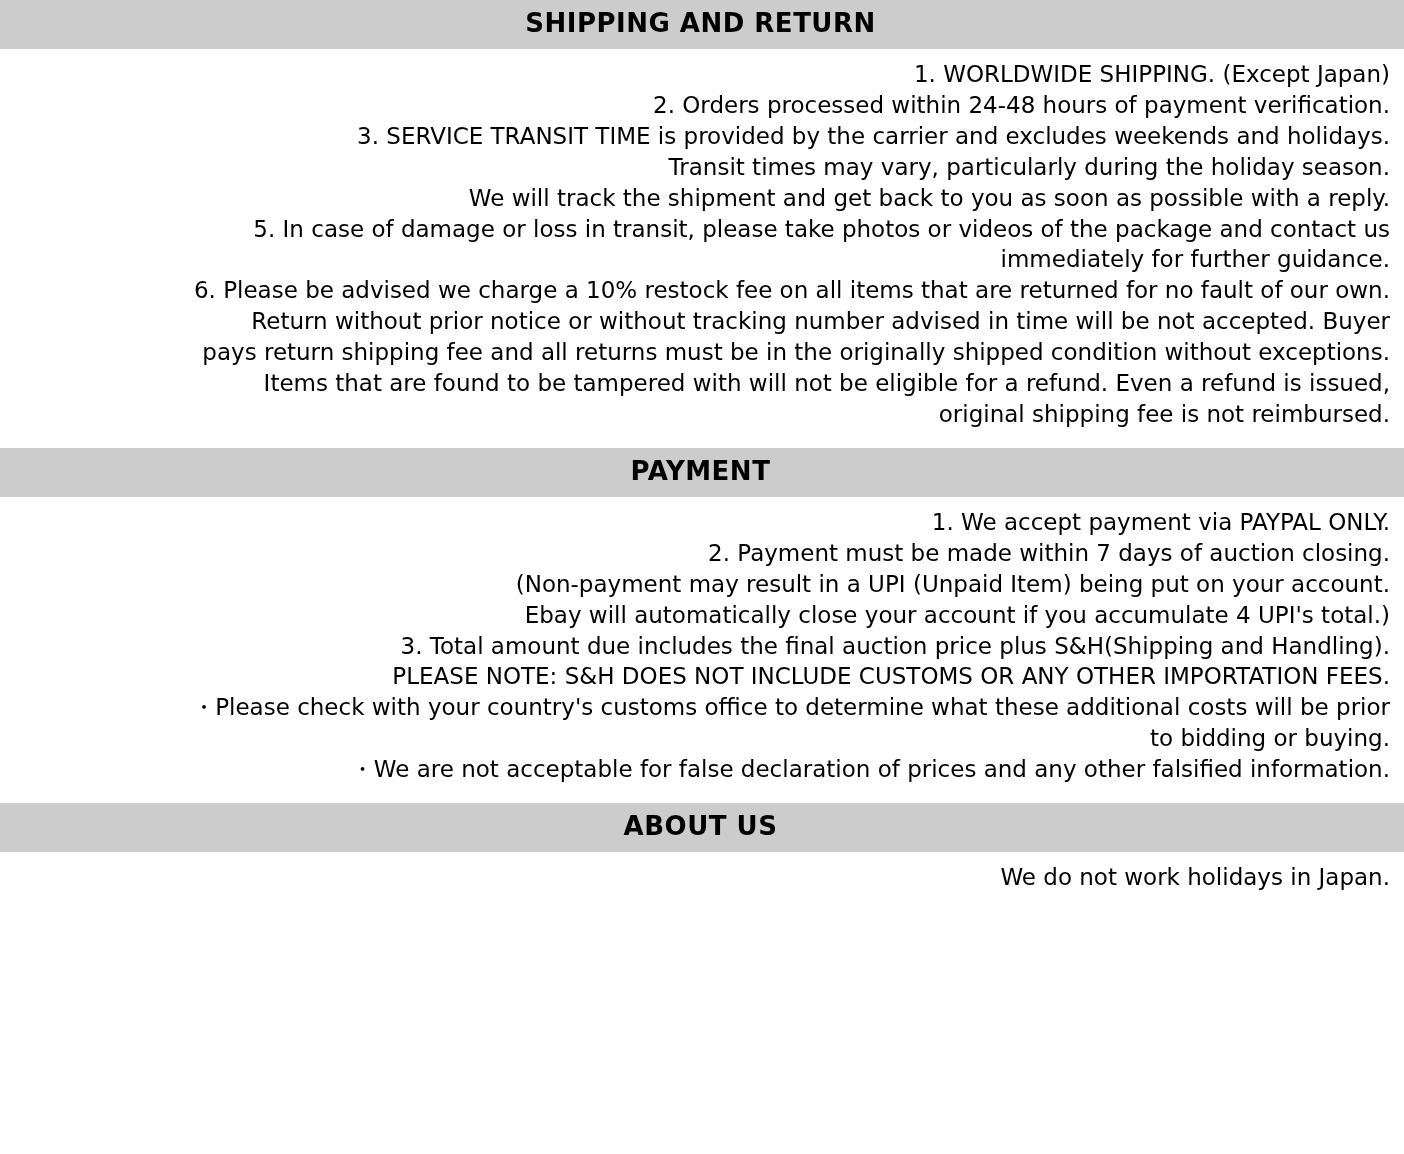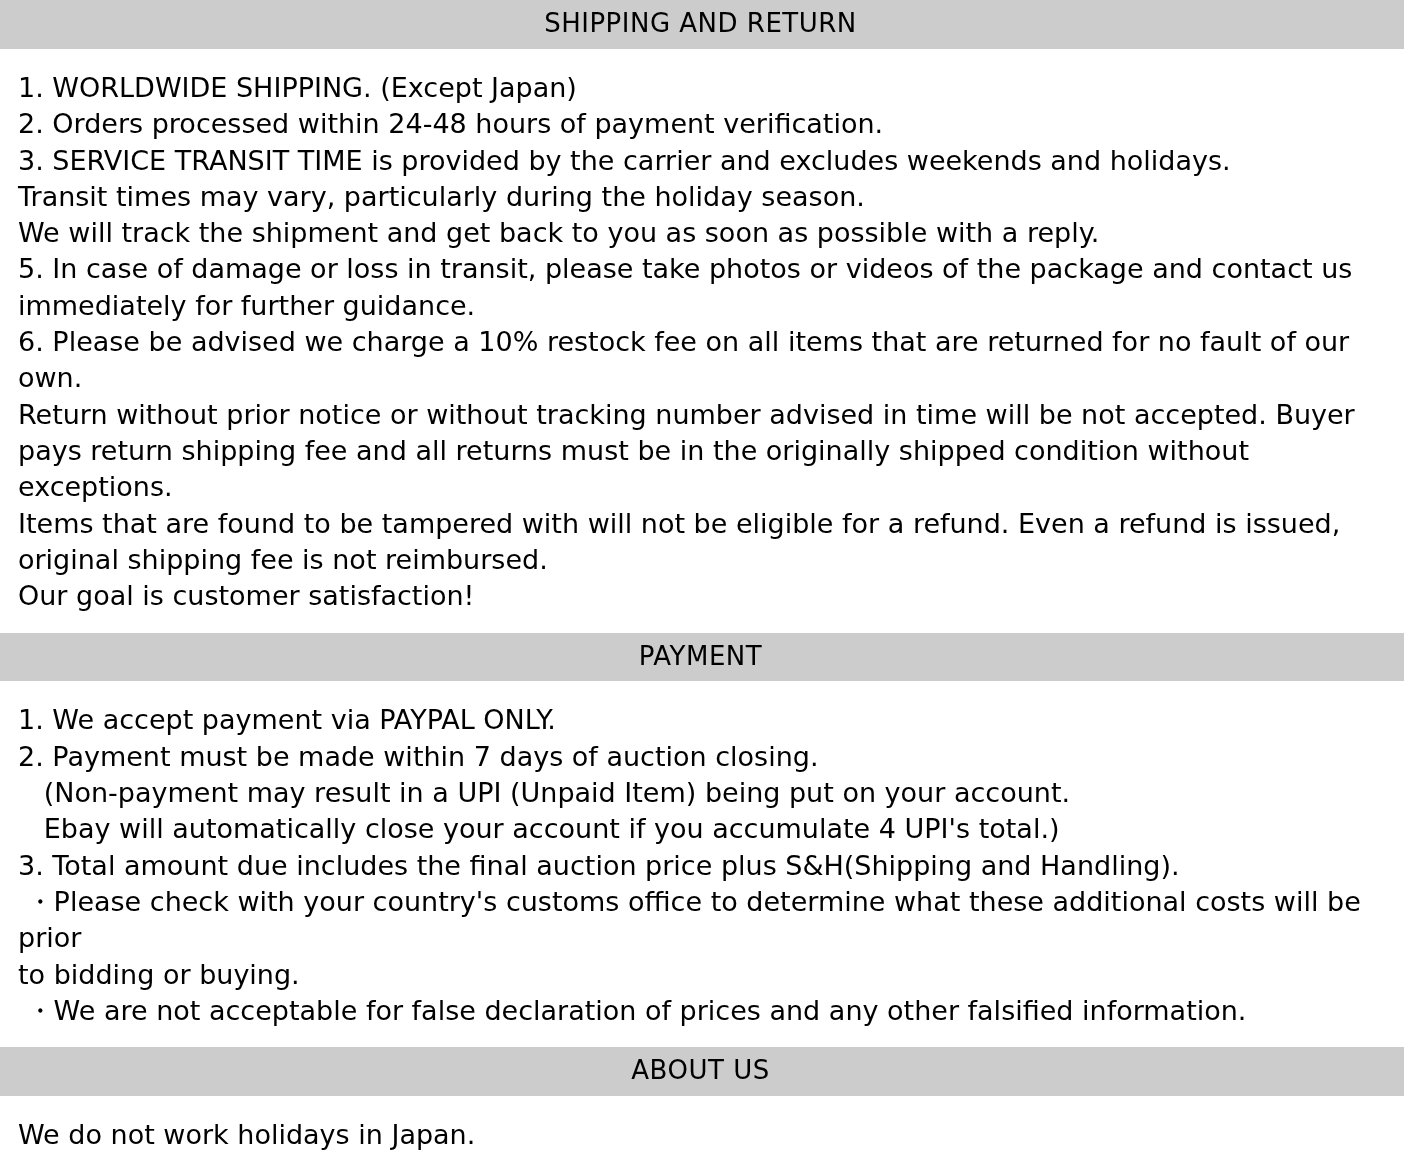--- a/index.html
+++ b/index.html
@@ -13,30 +13,31 @@
     font-family: "DejaVu Sans", sans-serif;
     color: #000000;
   }
   .page {
     width: 1404px;
     box-sizing: border-box;
   }
   .section-header {
     background: #cccccc;
     text-align: center;
-    font-weight: normal;
+    font-weight: bold;
     font-size: 26px;
     letter-spacing: 0.5px;
     padding: 9px 3px 10px 0;
     line-height: 1.15;
   }
   .section-body {
-    padding: 21px 14px 10px 18px;
-    font-size: 27px;
+    padding: 10px 14px 10px 18px;
+    font-size: 23px;
     line-height: 1.345;
+    text-align: right;
   }
   .line {
     white-space: pre-wrap;
   }
   .spacer-sm { height: 8px; }
 </style>
 </head>
 <body>
 
 <div class="page">
@@ -49,34 +50,34 @@
       <div class="line">3. SERVICE TRANSIT TIME is provided by the carrier and excludes weekends and holidays.</div>
       <div class="line">Transit times may vary, particularly during the holiday season.</div>
       <div class="line">We will track the shipment and get back to you as soon as possible with a reply.</div>
       <div class="line">5. In case of damage or loss in transit, please take photos or videos of the package and contact us</div>
       <div class="line">immediately for further guidance.</div>
       <div class="line">6. Please be advised we charge a 10% restock fee on all items that are returned for no fault of our own.</div>
       <div class="line">Return without prior notice or without tracking number advised in time will be not accepted. Buyer</div>
       <div class="line">pays return shipping fee and all returns must be in the originally shipped condition without exceptions.</div>
       <div class="line">Items that are found to be tampered with will not be eligible for a refund. Even a refund is issued,</div>
       <div class="line">original shipping fee is not reimbursed.</div>
-      <div class="line">Our goal is customer satisfaction!</div>
     </div>
   </div>
 
   <div class="spacer-sm"></div>
 
   <div class="section">
     <div class="section-header">PAYMENT</div>
     <div class="section-body">
       <div class="line">1. We accept payment via PAYPAL ONLY.</div>
       <div class="line">2. Payment must be made within 7 days of auction closing.</div>
       <div class="line">   (Non-payment may result in a UPI (Unpaid Item) being put on your account.</div>
       <div class="line">   Ebay will automatically close your account if you accumulate 4 UPI's total.)</div>
       <div class="line">3. Total amount due includes the final auction price plus S&amp;H(Shipping and Handling).</div>
+      <div class="line">    PLEASE NOTE: S&amp;H DOES NOT INCLUDE CUSTOMS OR ANY OTHER IMPORTATION FEES.</div>
       <div class="line"> ・Please check with your country's customs office to determine what these additional costs will be prior</div>
       <div class="line">to bidding or buying.</div>
       <div class="line"> ・We are not acceptable for false declaration of prices and any other falsified information.</div>
     </div>
   </div>
 
   <div class="spacer-sm"></div>
 
   <div class="section">
     <div class="section-header">ABOUT US</div>

